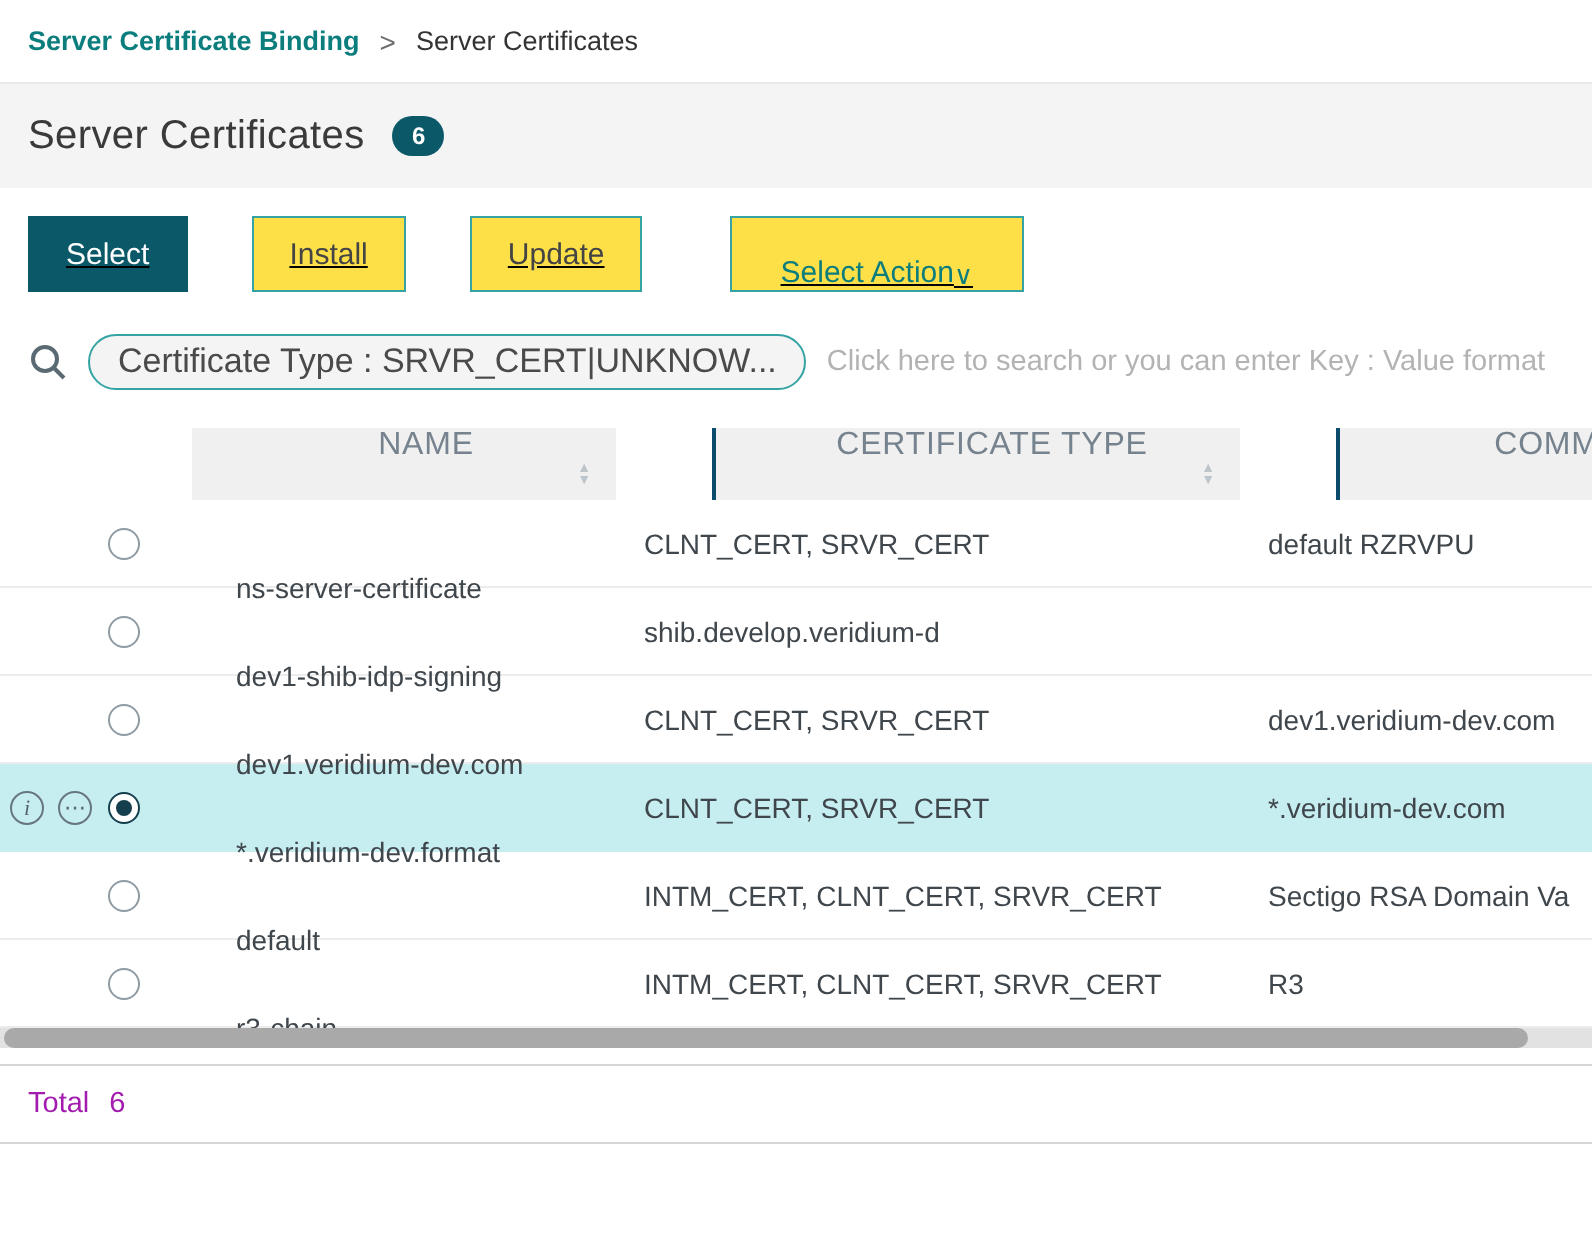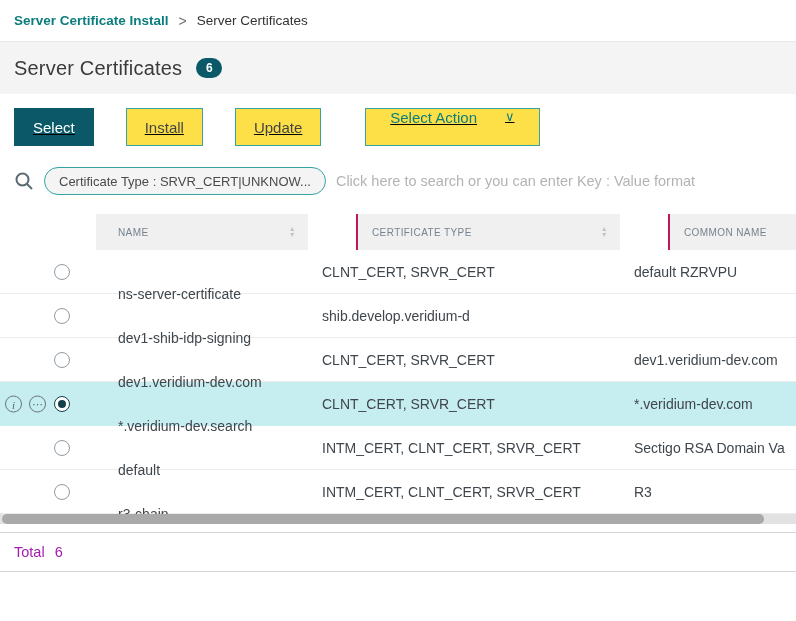--- a/index.html
+++ b/index.html
@@ -23,38 +23,38 @@
 
   
   .title-band{height:52px;background:#f4f4f4;display:flex;align-items:center;gap:14px;padding:0 14px;}
   .page-title{font-size:20px;font-weight:500;color:#3a3a3a;letter-spacing:.2px;}
   .count-badge{min-width:26px;height:20px;border-radius:10px;background:var(--dark-teal);color:#fff;font-size:12px;font-weight:700;display:inline-flex;align-items:center;justify-content:center;padding:0 8px;}
 
   
   .toolbar{margin-top:14px;display:flex;align-items:center;gap:32px;padding:0 14px;height:38px;text-decoration:underline;}
   .btn{height:38px;padding:0 18px;font-family:inherit;font-size:15px;cursor:pointer;background:#fde047;border:1px solid var(--teal-border);color:#444;}
   .btn-primary{background:var(--dark-teal);border-color:var(--dark-teal);color:#fff;}
-  .btn-action{margin-left:12px;color:var(--teal);display:inline-flex;align-items:flex-start;gap:28px;padding:0 24px;}
+  .btn-action{margin-left:12px;color:var(--teal);display:inline-flex;align-items:flex-end;gap:0;padding:0 24px;}
   .chev{font-size:13px;color:var(--teal);}
 
   
   .search-row{margin-top:18px;height:34px;display:flex;align-items:center;gap:10px;padding:0 14px;}
   .search-icon{display:inline-flex;align-items:center;}
-  .filter-chip{height:28px;display:inline-flex;align-items:center;padding:0 14px;border:1px solid var(--teal-border);border-radius:15px;background:#f4f4f4;font-size:13px;color:#4a4a4a;cursor:pointer;white-space:nowrap;}
+  .filter-chip{height:28px;display:inline-flex;align-items:center;padding:0 14px;border:1px solid var(--teal-border);border-radius:15px;background:#f4f4f4;font-size:17px;color:#4a4a4a;cursor:pointer;white-space:nowrap;}
   .search-input{flex:1;border:none;outline:none;font-family:inherit;font-size:14.5px;color:#be185d;background:transparent;}
   .search-input::placeholder{color:#b3b3b3;}
 
   
   .table{margin-top:16px;width:940px;}
   .thead,.trow{display:grid;grid-template-columns:96px 212px 312px 320px;}
   .thead{height:36px;}
-  .hcell{background:#f0f0f0;display:flex;align-items:center;font-size:10px;color:var(--head-text);letter-spacing:.4px;cursor:pointer;}
+  .hcell{background:#f0f0f0;display:flex;align-items:center;font-size:16px;color:var(--head-text);letter-spacing:.4px;cursor:pointer;flex-direction:column;}
   .hcell.sel{background:#fff;cursor:default;}
   .hcell.h-name{padding-left:22px;}
-  .hcell.h-type,.hcell.h-common{padding-left:14px;border-left:2px solid #be185d;margin-left:48px;}
+  .hcell.h-type,.hcell.h-common{padding-left:14px;border-left:2px solid #0c4a6e;margin-left:48px;}
   .sort{margin-left:auto;margin-right:12px;display:inline-flex;flex-direction:column;align-items:center;line-height:6px;font-size:7px;color:#bcc5ca;}
   .sort::before{content:"▲";}
   .sort::after{content:"▼";}
 
   .trow{height:44px;align-items:center;border-bottom:1px solid #ececec;background:#fff;font-size:14px;color:var(--text);cursor:pointer;}
   .trow.selected{background:var(--sel-row);border-bottom-color:var(--sel-row);}
   .cell{white-space:nowrap;overflow:hidden;}
   .c-name{padding-left:22px;margin-top:44px;}
   .c-type,.c-common{padding-left:14px;}
   .sel-cell{position:relative;height:100%;}
@@ -71,21 +71,21 @@
 
   
   .footer{margin-top:8px;height:40px;border-top:1px solid #d6d6d6;border-bottom:1px solid #d6d6d6;display:flex;align-items:center;gap:10px;padding:0 14px;font-size:14.5px;color:#a21caf;}
 </style>
 </head>
 <body>
 
 <div class="app">
 
   <div class="breadcrumb-bar">
-    <a class="crumb-link">Server Certificate Install</a>
+    <a class="crumb-link">Server Certificate Binding</a>
     <span class="crumb-sep">&gt;</span>
     <span class="crumb-current">Server Certificates</span>
   </div>
 
   <div class="title-band">
     <h1 class="page-title">Server Certificates</h1>
     <span class="count-badge">6</span>
   </div>
 
   <div class="toolbar">
@@ -148,21 +148,21 @@
           <div class="cell c-name">dev1.veridium-dev.com</div>
           <div class="cell c-type">CLNT_CERT, SRVR_CERT</div>
           <div class="cell c-common">dev1.veridium-dev.com</div>
         </div>
         <div class="trow selected">
           <div class="cell sel-cell">
             <span class="action-circle info">i</span>
             <span class="action-circle more">⋯</span>
             <span class="radio checked"></span>
           </div>
-          <div class="cell c-name">*.veridium-dev.search</div>
+          <div class="cell c-name">*.veridium-dev.format</div>
           <div class="cell c-type">CLNT_CERT, SRVR_CERT</div>
           <div class="cell c-common">*.veridium-dev.com</div>
         </div>
         <div class="trow">
           <div class="cell sel-cell">
             <span class="radio"></span>
           </div>
           <div class="cell c-name">default</div>
           <div class="cell c-type">INTM_CERT, CLNT_CERT, SRVR_CERT</div>
           <div class="cell c-common">Sectigo RSA Domain Va</div>

